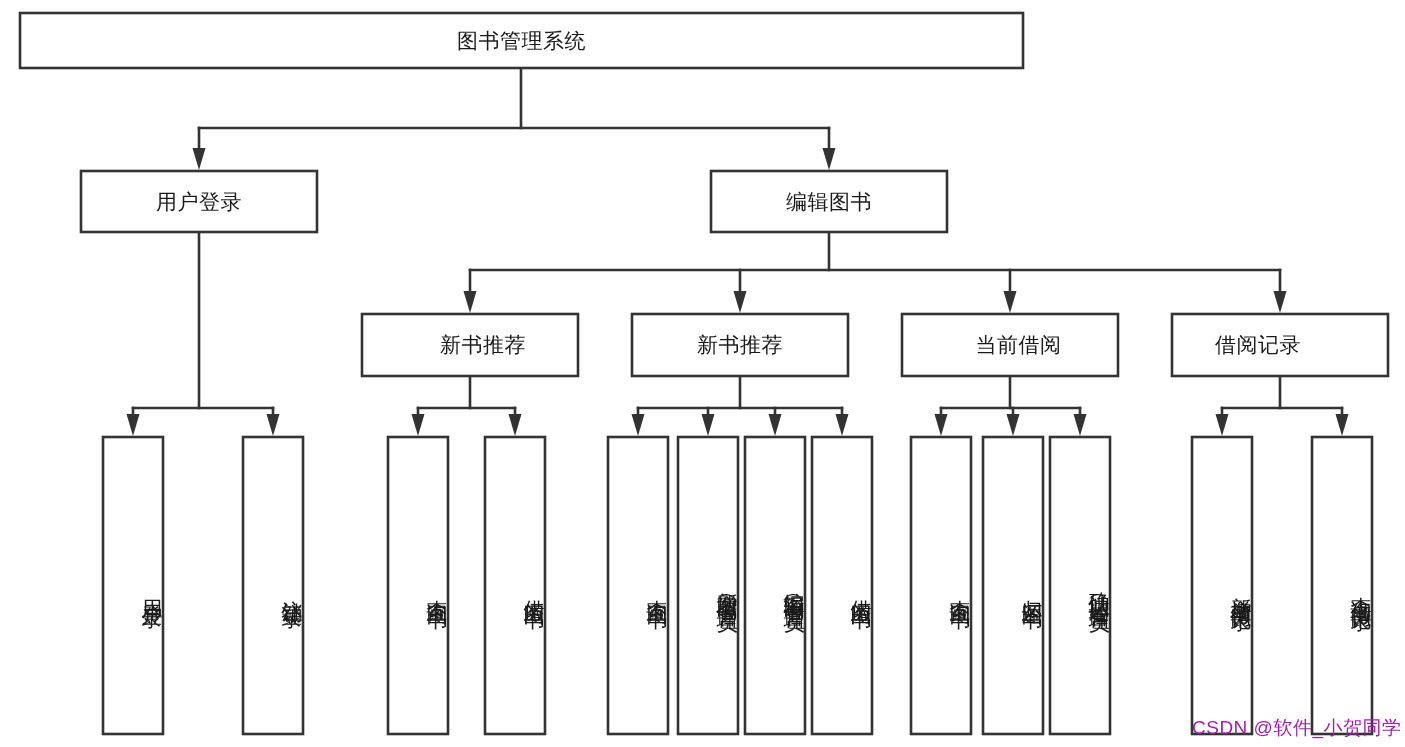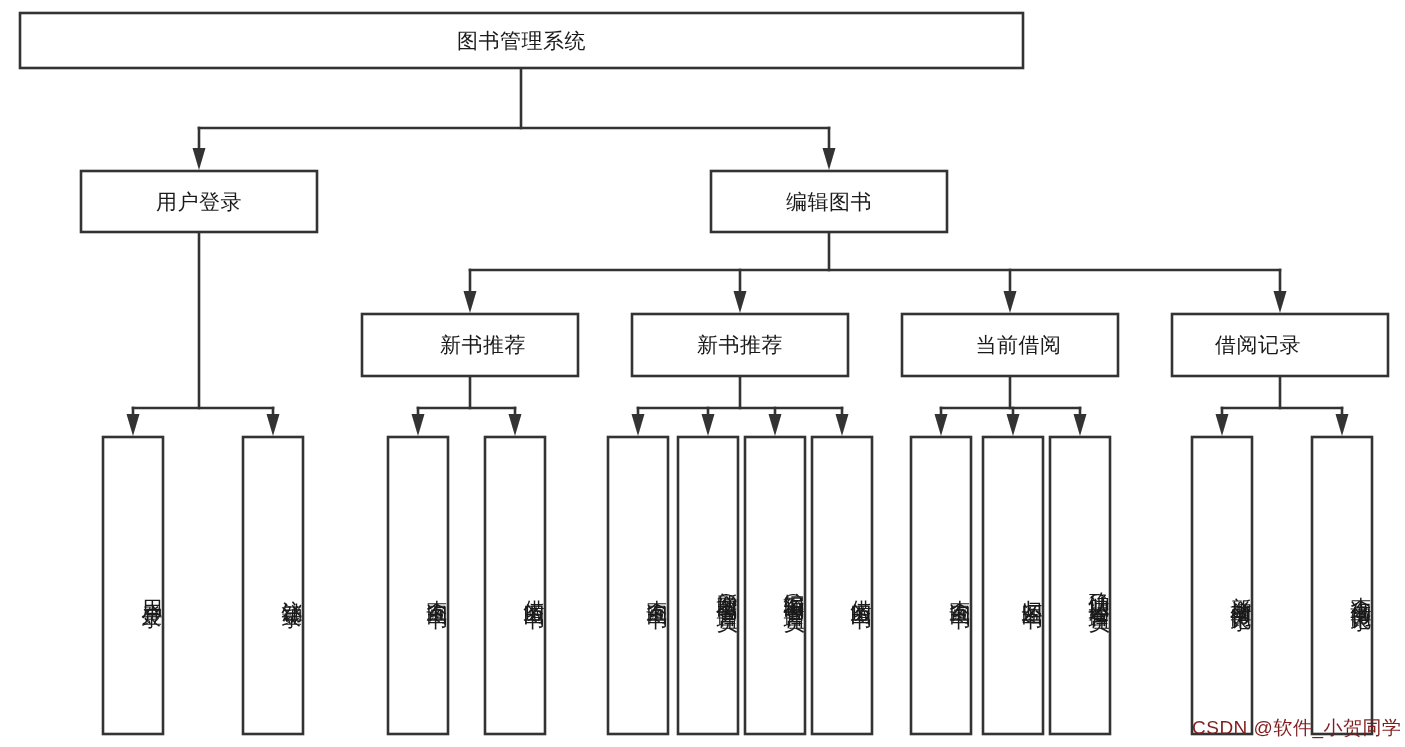--- a/index.html
+++ b/index.html
@@ -60,21 +60,21 @@
     font-size: 21px;
     line-height: 1.05;
     letter-spacing: 3px;
     align-items: flex-start;
     padding-top: 6px;
     justify-content: center;
     white-space: nowrap;
   }
   .watermark {
     position: absolute;
-    color: #7f1d1d;
+    color: #a21caf;
     font-size: 19px;
     font-family: "Liberation Sans", "DejaVu Sans", sans-serif;
     white-space: nowrap;
     letter-spacing: 0.5px;
   }
 </style>
 </head>
 <body>
 
 <div id="canvas">

